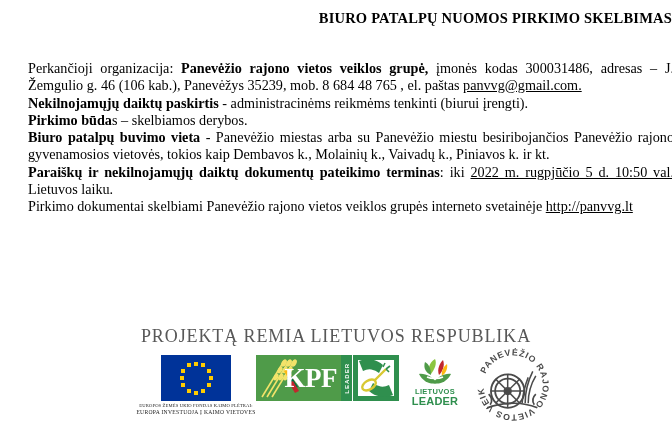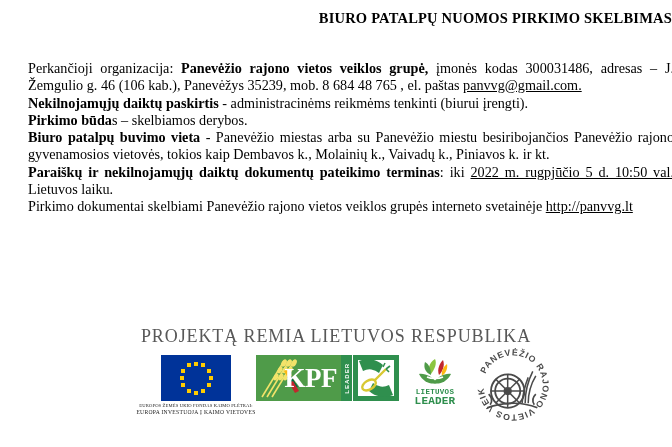--- a/index.html
+++ b/index.html
@@ -177,21 +177,21 @@
     width: 72px;
     height: 50px;
     position: relative;
     text-align: center;
   }
   .lt-leader-text {
     position: absolute;
     left: 0;
     bottom: 0;
     width: 100%;
-    font-family: Liberation Mono, monospace;
+    font-family: Liberation Sans, sans-serif;
     font-weight: bold;
     color: #2f8f4e;
     line-height: 8.5px;
   }
   .lt-leader-text .t1 { font-size: 7.5px; letter-spacing: .3px; display:block; }
   .lt-leader-text .t2 { font-size: 11px; letter-spacing: .2px; display:block; }
 
   
   .seal {
     width: 76px;

